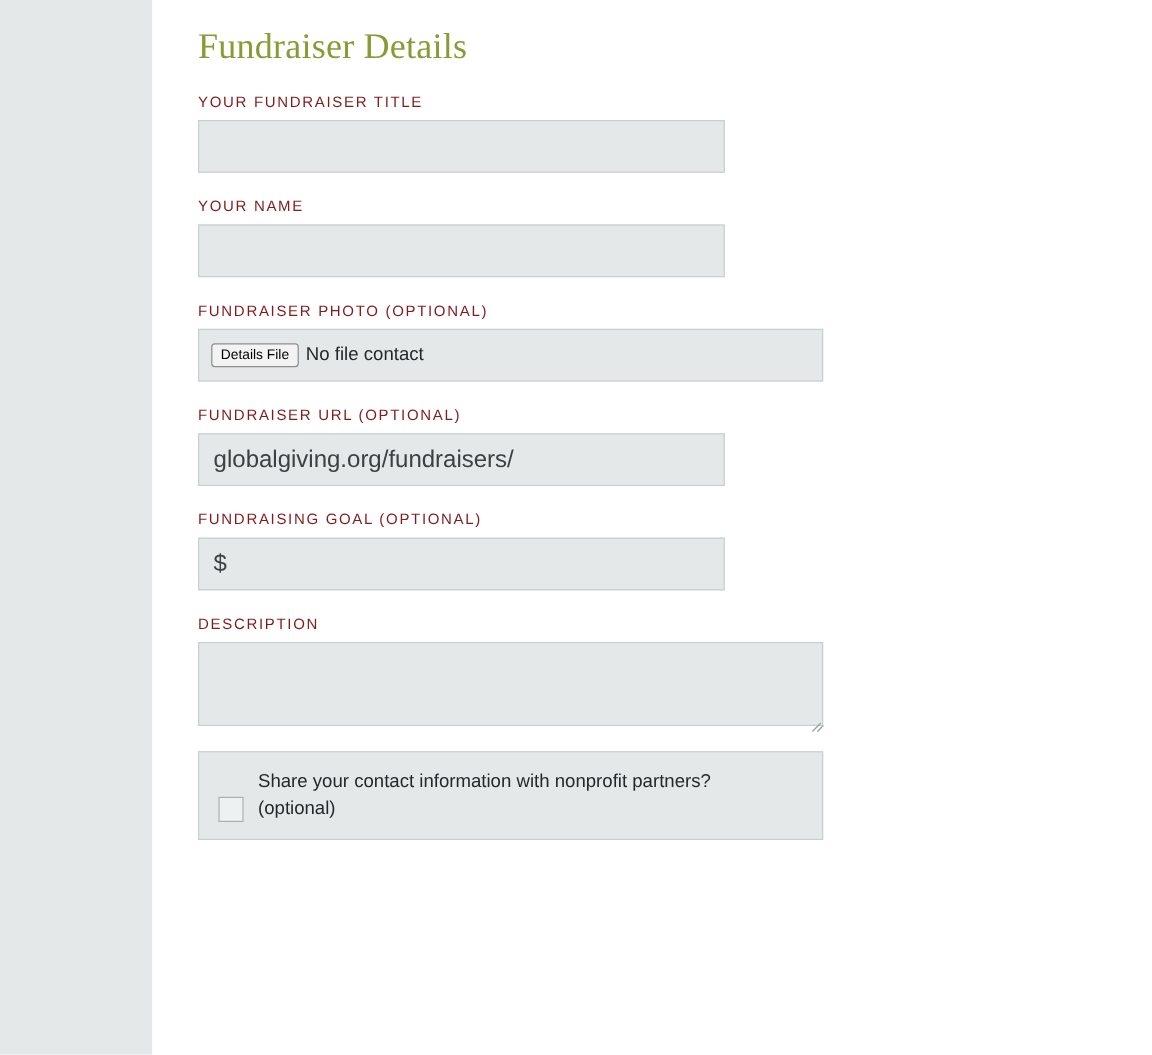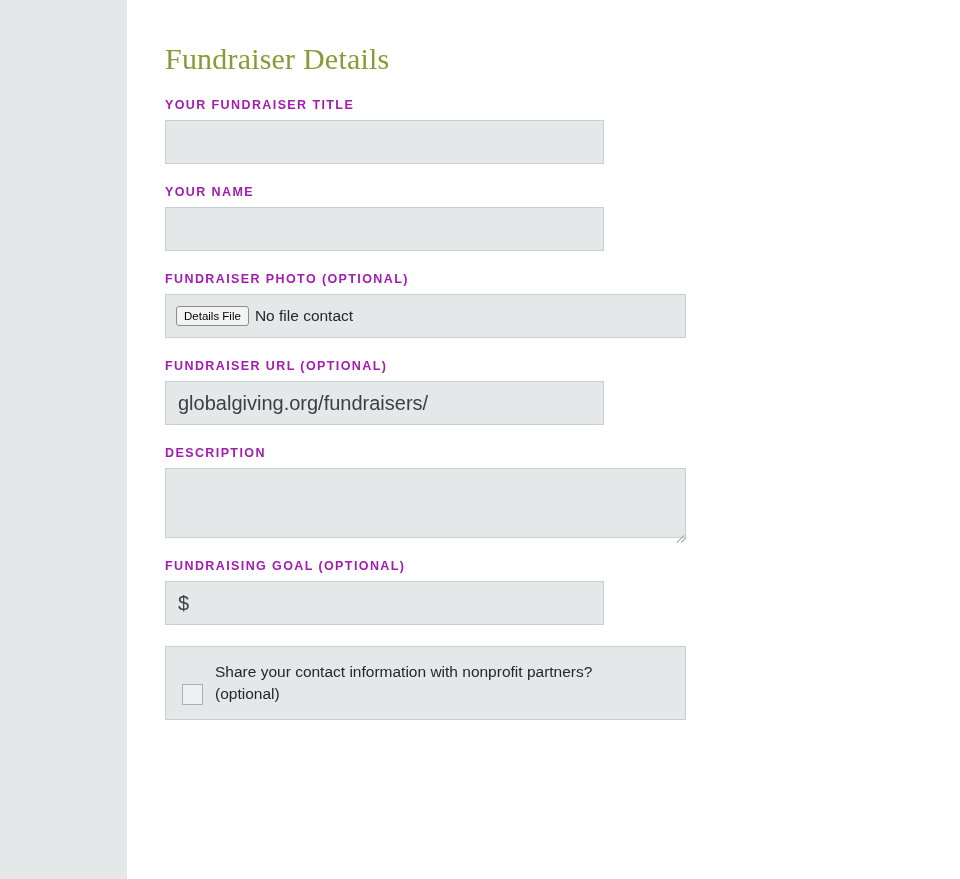--- a/index.html
+++ b/index.html
@@ -23,39 +23,38 @@
   .left-rail {
     width: 127px;
     min-width: 127px;
     background: #e4e8e8;
     height: 879px;
   }
   .content {
     flex: 1;
     background: #ffffff;
     padding: 22px 0 16px 38px;
-    margin-top: 20px;
   }
   .form-title {
     font-family: "Liberation Serif", serif;
     font-size: 30px;
     color: #8a9a35;
     font-weight: normal;
     margin: 0 0 22px 0;
     letter-spacing: 0.2px;
   }
   .field {
     width: 521px;
     margin-bottom: 21px;
   }
   .field-label {
     font-size: 12.5px;
-    font-weight: bold;
+    font-weight: normal;
     letter-spacing: 1.4px;
-    color: #a21caf;
+    color: #7f1d1d;
     text-transform: uppercase;
     margin-bottom: 8px;
     display: block;
   }
   .input-box {
     width: 439px;
     height: 44px;
     background: #e4e8e8;
     border: 1px solid #c9cfd0;
     font-family: "Liberation Sans", sans-serif;
@@ -174,35 +173,35 @@
         <button class="choose-file-btn">Details File</button>
         <span class="file-status">No file contact</span>
       </div>
     </div>
 
     <div class="field">
       <label class="field-label">FUNDRAISER URL (OPTIONAL)</label>
       <input class="input-box" type="text" value="globalgiving.org/fundraisers/" style="">
     </div>
 
+    <div class="field goal-field">
+      <label class="field-label">FUNDRAISING GOAL (OPTIONAL)</label>
+      <input class="input-box" type="text" value="$" style="">
+    </div>
+
     <div class="field">
       <label class="field-label">DESCRIPTION</label>
       <div class="textarea-wrap">
         <textarea class="textarea-box" style=""></textarea>
         <span class="resize-grip">
           <i style="width:10px; top:9px; transform:rotate(-45deg);"></i>
           <i style="width:7px; top:9px; right:0; transform:rotate(-45deg) translate(0,3px);"></i>
         </span>
       </div>
     </div>
 
-    <div class="field goal-field">
-      <label class="field-label">FUNDRAISING GOAL (OPTIONAL)</label>
-      <input class="input-box" type="text" value="$" style="">
-    </div>
-
     <div class="checkbox-panel">
       <div class="checkbox"></div>
       <div class="checkbox-text">Share your contact information with nonprofit partners? (optional)</div>
     </div>
 
   </div>
 </div>
 
 </body></html>

